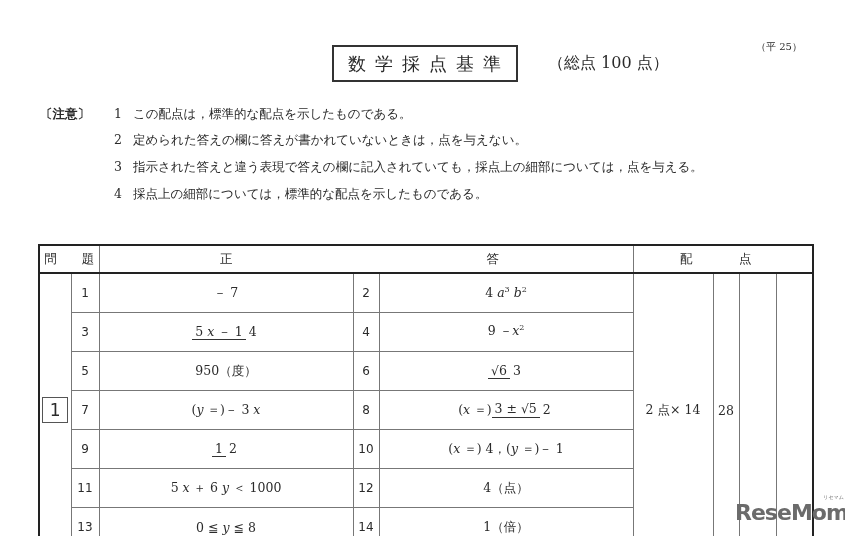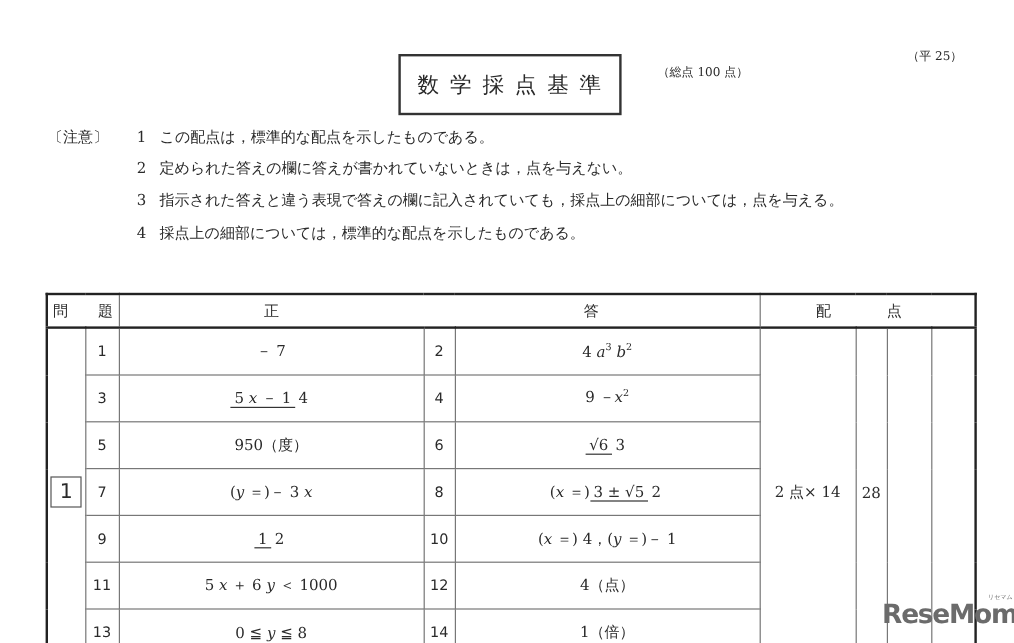--- a/index.html
+++ b/index.html
@@ -1,22 +1,22 @@
 <!DOCTYPE html>
 <html><head>
 <meta charset="utf-8">
 <style>
   html, body { margin:0; padding:0; background:#ffffff; }
   body { width:845px; height:536px; position:relative; overflow:hidden;
          font-family:"DejaVu Serif","Liberation Serif",serif; color:#2a2a2a; }
-  .title-box { position:absolute; left:332px; top:45px; width:186px; height:51px;
+  .title-box { position:absolute; left:332px; top:45px; width:186px; height:37px;
                border:2px solid #333; box-sizing:border-box;
                display:flex; align-items:center; justify-content:center;
                font-size:18px; letter-spacing:9px; padding-left:8px; }
-  .total { position:absolute; left:548px; top:53px; font-size:10px; }
+  .total { position:absolute; left:548px; top:53px; font-size:16px; }
   .year { position:absolute; left:756px; top:40px; font-size:10px; }
   .notes { position:absolute; left:40px; top:105px; font-size:12.5px; }
   .note-row { position:absolute; white-space:nowrap; height:18px; line-height:18px; }
   .note-label { position:absolute; left:0; top:0; }
   .note-num { position:absolute; left:74px; }
   .note-text { position:absolute; left:93px; }
   table.grid { position:absolute; left:38px; top:244px; border-collapse:collapse;
                font-size:12.5px; }
   table.grid td, table.grid th { border:1px solid #777; padding:0; text-align:center;
                font-weight:normal; }
@@ -36,21 +36,21 @@
 </style>
 </head>
 <body>
 
 <div class="title-box">数学採点基準</div>
 <div class="total">（総点 100 点）</div>
 <div class="year">（平 25）</div>
 
 <div class="notes">
   <div class="note-row" style="top:0">
-    <span class="note-label" style="font-weight:normal;">〔注意〕</span>
+    <span class="note-label" style="font-weight:bold;">〔注意〕</span>
     <span class="note-num">1</span>
     <span class="note-text">この配点は，標準的な配点を示したものである。</span>
   </div>
   <div class="note-row" style="top:26px">
     <span class="note-num">2</span>
     <span class="note-text">定められた答えの欄に答えが書かれていないときは，点を与えない。</span>
   </div>
   <div class="note-row" style="top:53px">
     <span class="note-num">3</span>
     <span class="note-text">指示された答えと違う表現で答えの欄に記入されていても，採点上の細部については，点を与える。</span>

